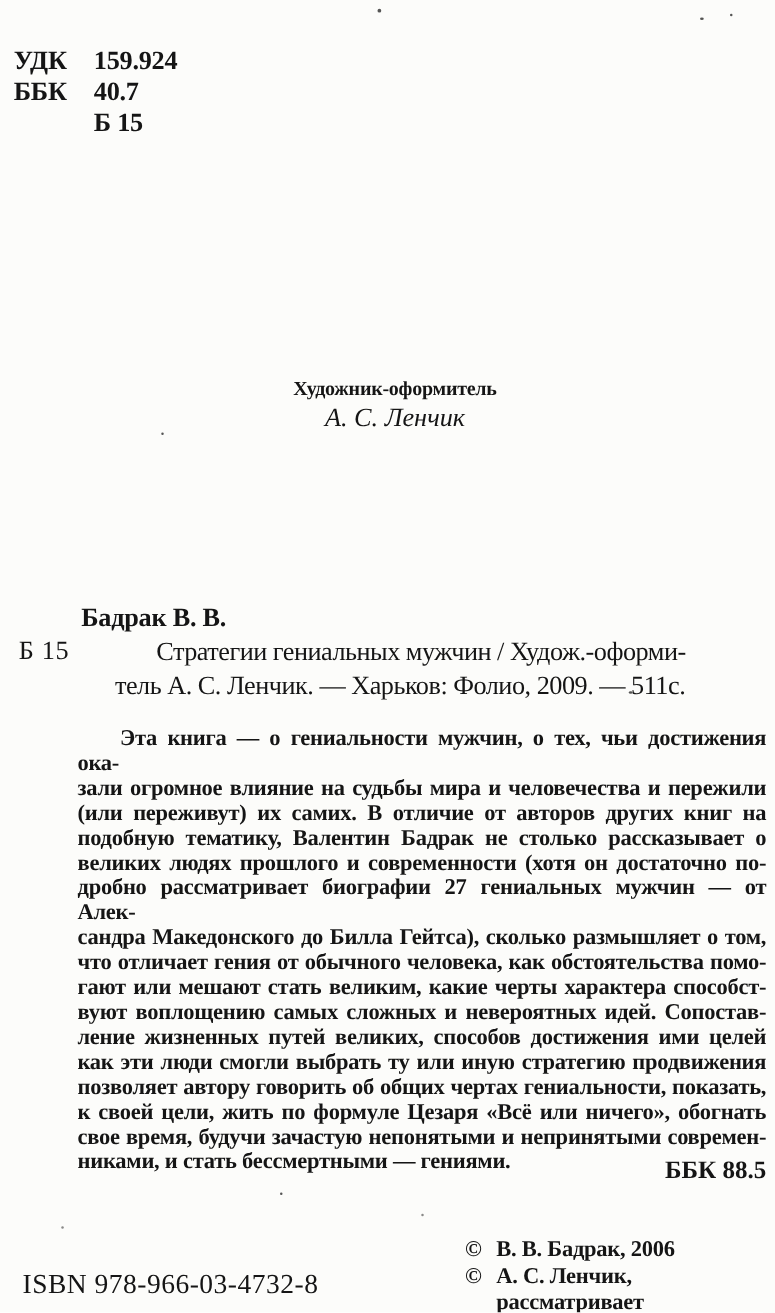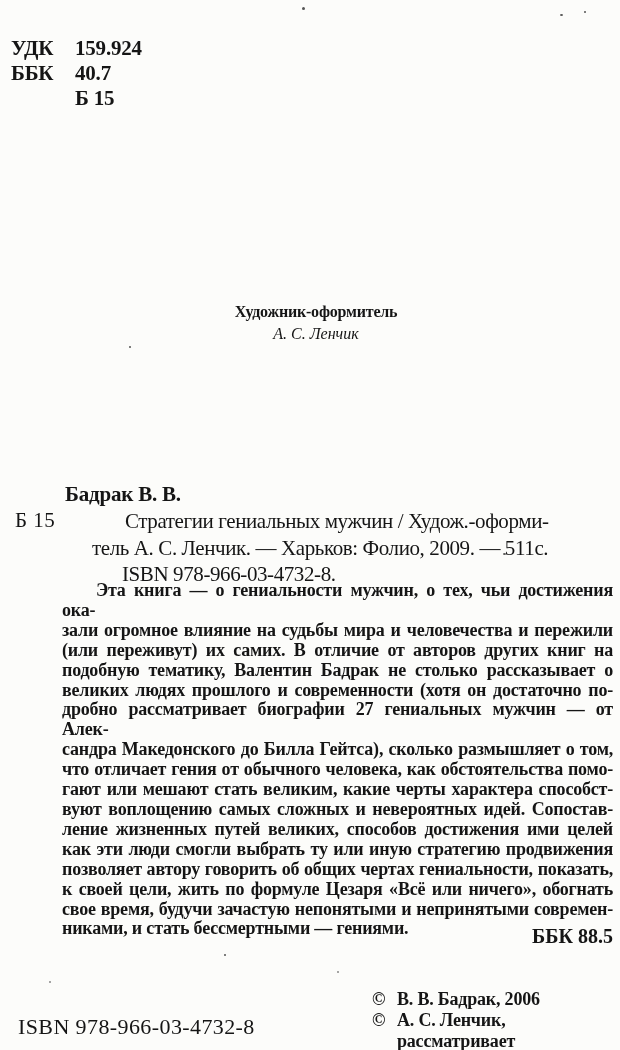--- a/index.html
+++ b/index.html
@@ -9,21 +9,21 @@
     font-family:"Liberation Serif","DejaVu Serif",serif;
   }
 
   
   .class-block { position:absolute; left:11px; top:36px; font-size:21px; font-weight:600; line-height:25px; letter-spacing:-0.2px; }
   .class-label { display:inline-block; width:64px; }
 
   
   .designer { position:absolute; left:12px; top:301px; width:608px; text-align:center; line-height:22px; }
   .designer-role { font-size:16px; font-weight:700; letter-spacing:-0.2px; }
-  .designer-name { font-size:16px; font-style:italic; }
+  .designer-name { font-size:21px; font-style:italic; }
 
   
   .card-author { position:absolute; left:65px; top:482px; font-size:21px; font-weight:700; letter-spacing:-0.2px; }
   .card-code   { position:absolute; left:15px; top:508px; font-size:21px; letter-spacing:0.5px; }
   .card-body   { position:absolute; left:60px; top:508px; width:478px; font-size:21px; line-height:26.6px; letter-spacing:-0.4px;margin-left:32px; }
   .card-line1  { text-indent:33px; }
   .card-line3  { text-indent:30px; }
 
   
   .annotation { position:absolute; left:62px; top:581px; width:551px; font-size:18px; font-weight:600; line-height:19.9px; letter-spacing:-0.2px; }
@@ -65,21 +65,20 @@
   <div class="designer">
     <div class="designer-role">Художник-оформитель</div>
     <div class="designer-name">А. С. Ленчик</div>
   </div>
 
   <div class="card-author">Бадрак В. В.</div>
   <div class="card-code">Б 15</div>
   <div class="card-body">
     <div class="card-line1">Стратегии гениальных мужчин / Худож.-оформи-</div>
     <div class="card-line2">тель А. С. Ленчик. — Харьков: Фолио, 2009. — 511с.</div>
-    <div class="card-line3">ISBN 978-966-03-4732-8.</div>
   </div>
 
   <div class="annotation">
     <div class="ann-line ann-first">Эта книга — о гениальности мужчин, о тех, чьи достижения ока-</div>
     <div class="ann-line">зали огромное влияние на судьбы мира и человечества и пережили</div>
     <div class="ann-line">(или переживут) их самих. В отличие от авторов других книг на</div>
     <div class="ann-line">подобную тематику, Валентин Бадрак не столько рассказывает о</div>
     <div class="ann-line">великих людях прошлого и современности (хотя он достаточно по-</div>
     <div class="ann-line">дробно рассматривает биографии 27 гениальных мужчин — от Алек-</div>
     <div class="ann-line">сандра Македонского до Билла Гейтса), сколько размышляет о том,</div>

